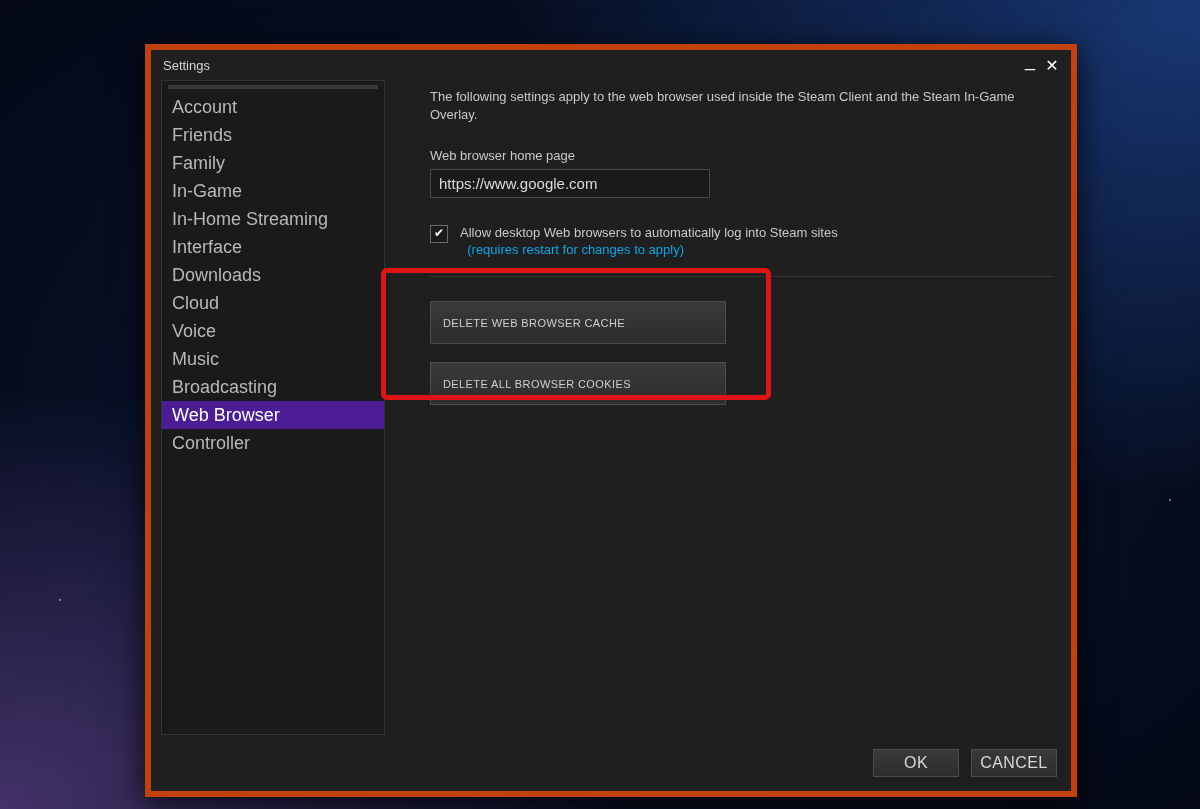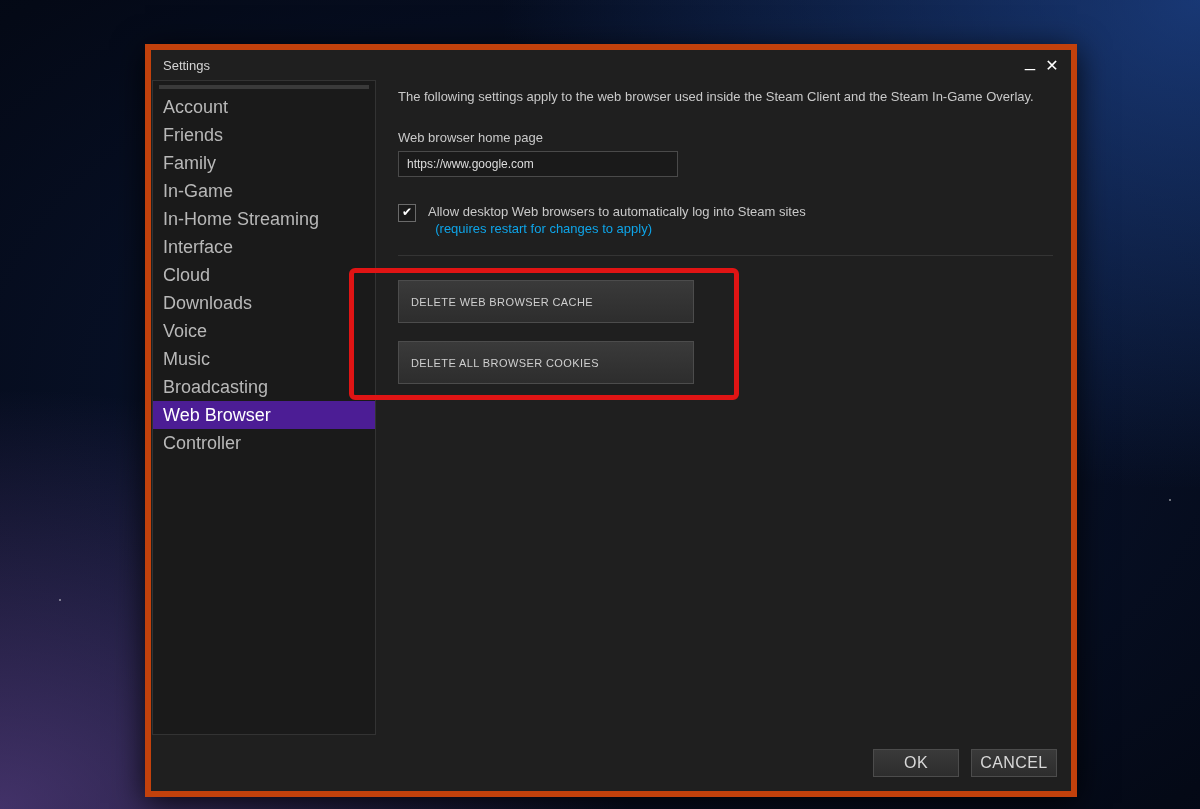--- a/index.html
+++ b/index.html
@@ -68,22 +68,23 @@
     cursor: pointer;
   }
   .title-btn.min {
     font-size: 18px;
     padding-bottom: 9px;
   }
 
   .body {
     flex: 1;
     display: flex;
-    padding: 0 10px 0 1px;
+    padding: 0 10px 0 10px;
     min-height: 0;
+    gap: 23px;
   }
 
   
   .sidebar {
     width: 222px;
     background: #1a1a1a;
     border: 1px solid #333;
     display: flex;
     flex-direction: column;
     overflow: hidden;
@@ -119,21 +120,21 @@
     padding-right: 10px;
   }
   .field-label {
     margin-top: 24px;
     margin-bottom: 6px;
   }
   .text-input {
     background: #1a1a1a;
     border: 1px solid #4a4a4a;
     color: #dcdcdc;
-    font-size: 12px;
+    font-size: 15px;
     padding: 5px 8px;
     width: 280px;
     box-sizing: border-box;
     outline: none;
   }
 
   .checkbox-row {
     display: flex;
     margin-top: 26px;
     gap: 12px;
@@ -226,22 +227,22 @@
 
     <div class="sidebar">
       <div class="sidebar-topaccent"></div>
       <div id="sidebar-items">
           <div class="side-item">Account</div>
           <div class="side-item">Friends</div>
           <div class="side-item">Family</div>
           <div class="side-item">In-Game</div>
           <div class="side-item">In-Home Streaming</div>
           <div class="side-item">Interface</div>
+          <div class="side-item">Downloads</div>
           <div class="side-item">Cloud</div>
-          <div class="side-item">Downloads</div>
           <div class="side-item">Voice</div>
           <div class="side-item">Music</div>
           <div class="side-item">Broadcasting</div>
           <div class="side-item selected">Web Browser</div>
           <div class="side-item">Controller</div>
         </div>
     </div>
 
     <div class="content">
 

